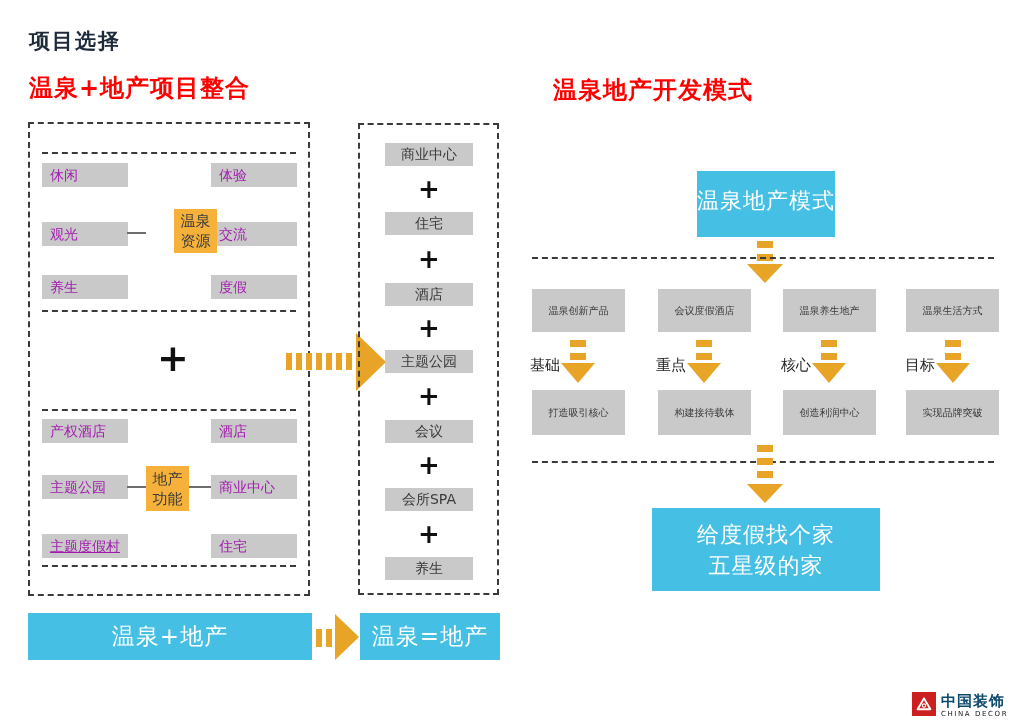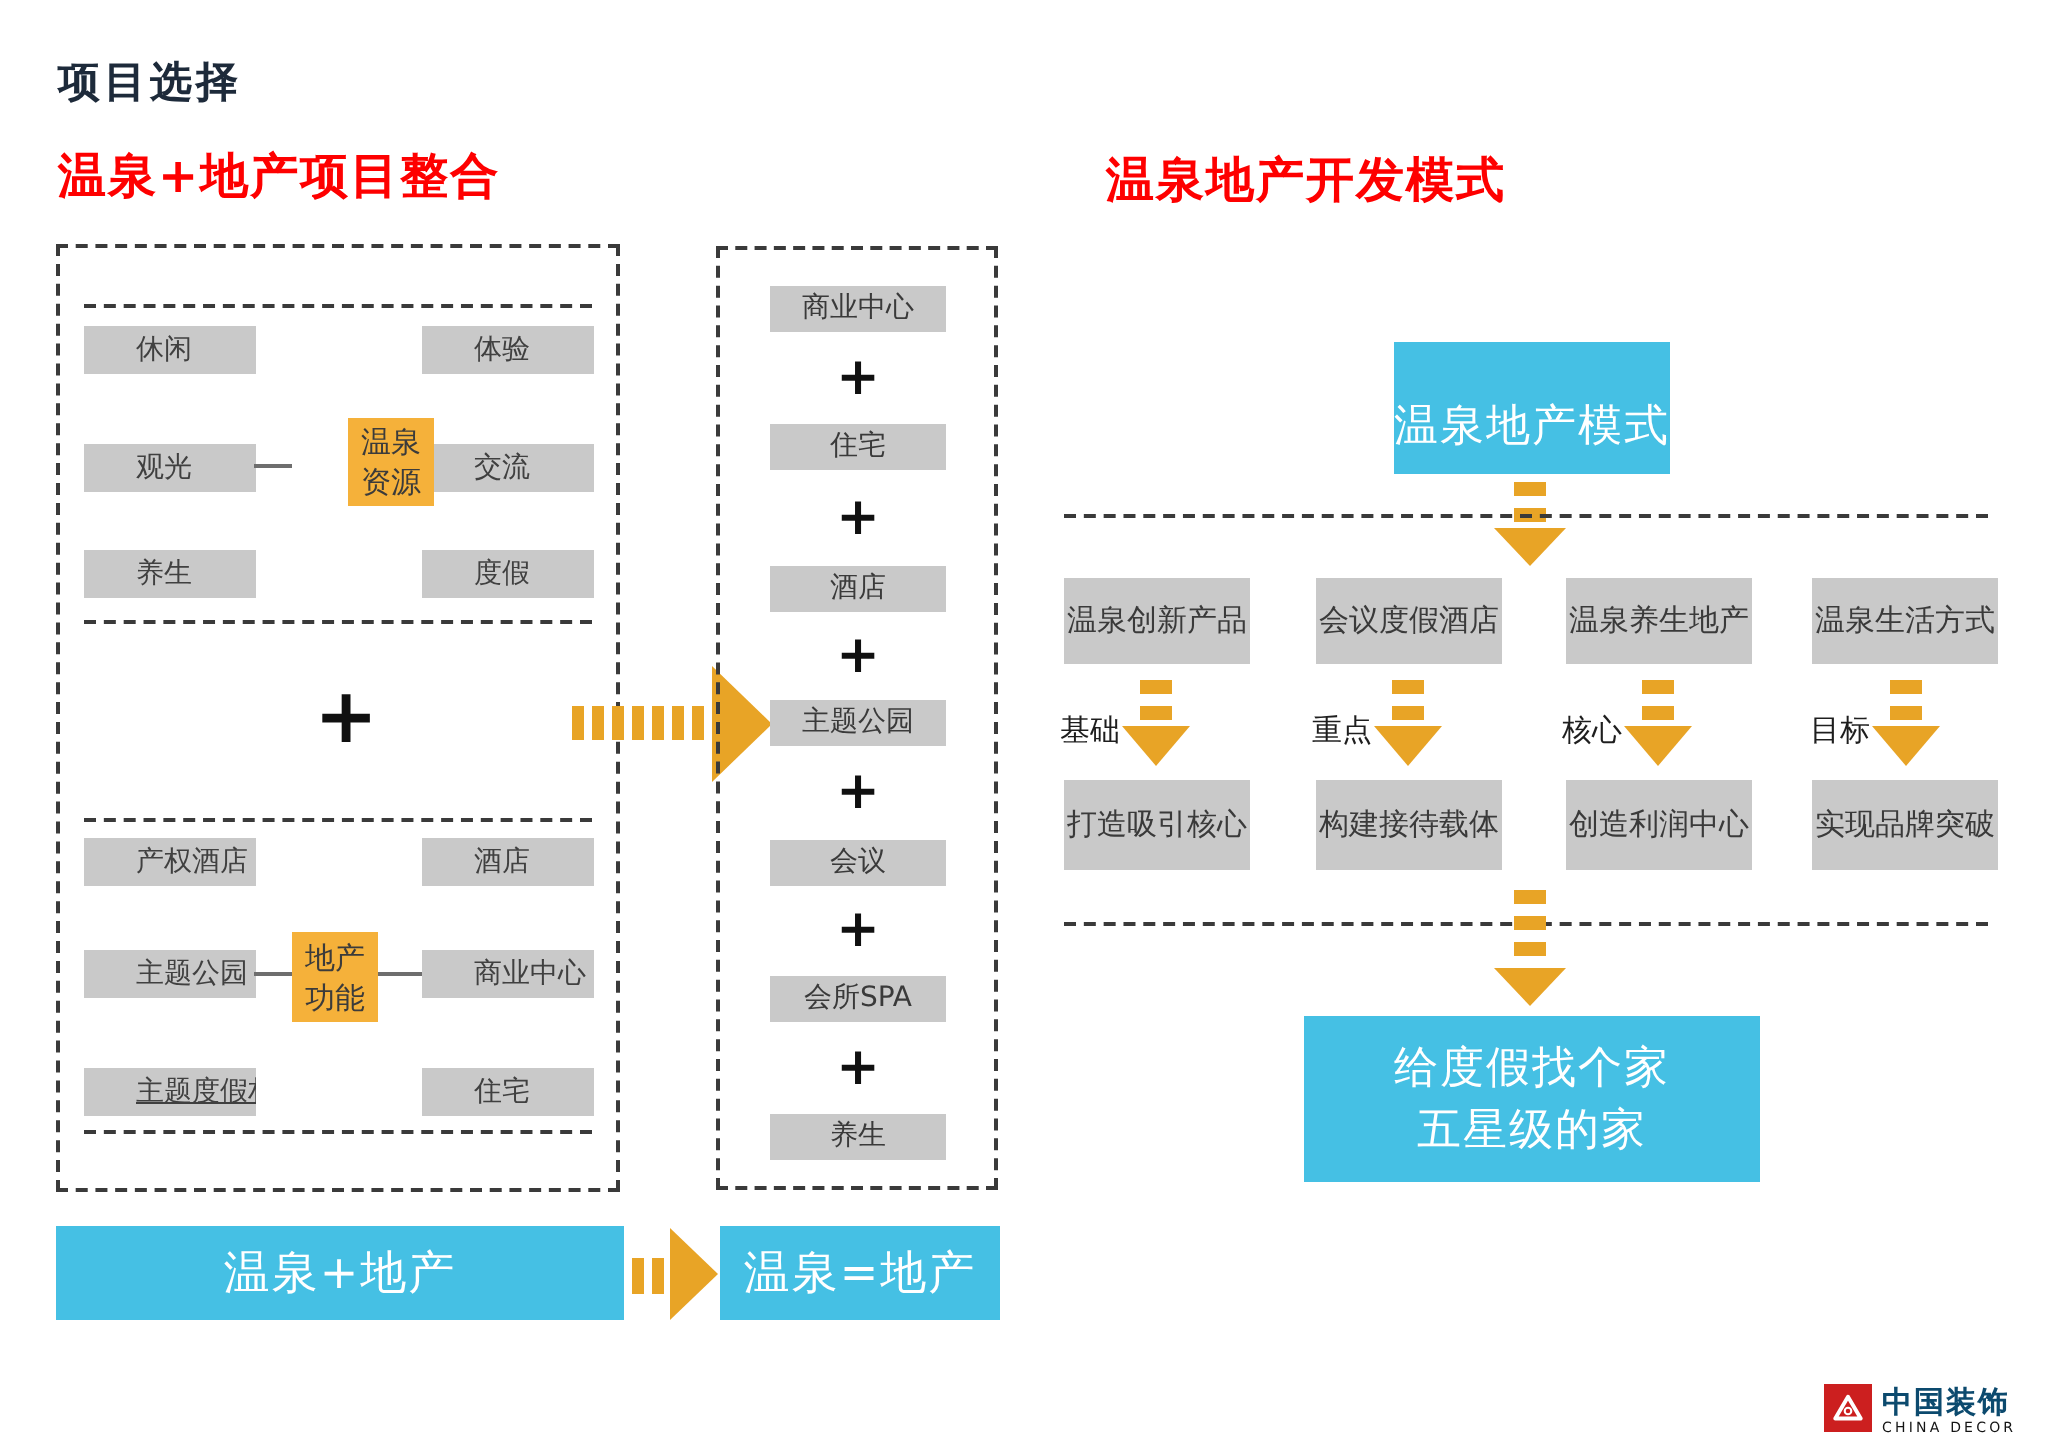--- a/index.html
+++ b/index.html
@@ -16,23 +16,23 @@
   }
   .sec-heading {
     font-size:24px; font-weight:bold; color:var(--heading-red,#fe0000);
     letter-spacing:1px;
   }
 
   .dashedbox { border:2px dashed #3a3a3a; }
   .hdash { height:0; border-top:2px dashed #3a3a3a; }
 
   .gbox {
-    background:var(--box-gray,#cacaca); color:#404040;
+    background:var(--box-gray,#cacaca); color:#a21caf;
     font-size:14px; height:24px; line-height:24px;
-    padding-left:26px; width:86px; white-space:nowrap; overflow:hidden;
+    padding-left:8px; width:86px; white-space:nowrap; overflow:hidden;
   }
   .obox {
     background:var(--box-orange,#f5b13a); color:#3b3b3b;
     font-size:15px; line-height:20px; text-align:center;
     display:flex; flex-direction:column; justify-content:center;
   }
   .connector { height:2px; background:#6e6e6e; }
 
   .bigplus {
     font-size:38px; font-weight:900; color:#101010;
@@ -50,33 +50,33 @@
 
   .bluebar {
     background:var(--accent-blue,#45c0e4); color:#ffffff;
     display:flex; align-items:center; justify-content:center;
     font-size:23px; letter-spacing:1px; white-space:nowrap;
   }
 
   .rbox {
     background:var(--box-gray,#cacaca); color:#3a3a3a;
     width:93px; display:flex; align-items:center; justify-content:center;
-    font-size:15px; white-space:nowrap;
+    font-size:10px; white-space:nowrap;
   }
   .stage-label { font-size:15px; color:#1e1e1e; white-space:nowrap; }
 
   
   .vbars { background:repeating-linear-gradient(to bottom, var(--arrow-orange,#e8a426) 0 7px, transparent 7px 13px); }
   .hbars { background:repeating-linear-gradient(to right, var(--arrow-orange,#e8a426) 0 6px, transparent 6px 10px); }
   .tri-down { width:0; height:0; border-left:18px solid transparent; border-right:18px solid transparent; border-top:19px solid var(--arrow-orange,#e8a426); }
   .tri-down.sm { border-left-width:17px; border-right-width:17px; border-top-width:20px; }
   .tri-right { width:0; height:0; border-top:29px solid transparent; border-bottom:29px solid transparent; border-left:30px solid var(--arrow-orange,#e8a426); }
   .tri-right.sm { border-top-width:23px; border-bottom-width:23px; border-left-width:24px; }
 
-  .topbox-text { align-items:flex-end; padding-bottom:9px; font-size:22px; }
+  .topbox-text { align-items:flex-end; padding-bottom:21px; font-size:22px; }
   .resultbox { flex-direction:column; font-size:22px; line-height:31px; }
 
   
   .logo-mark { width:24px; height:24px; background:#cc1f1f; display:flex; align-items:center; justify-content:center; }
   .logo-cn { font-size:15px; font-weight:bold; color:#0c4a6e; letter-spacing:1px; line-height:16px; white-space:nowrap; }
   .logo-en { font-size:7px; color:#141414; letter-spacing:1.6px; line-height:8px; white-space:nowrap; }
 </style>
 </head>
 <body>
 

